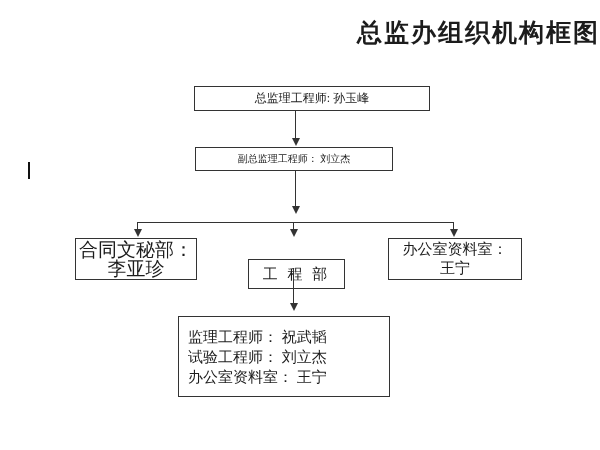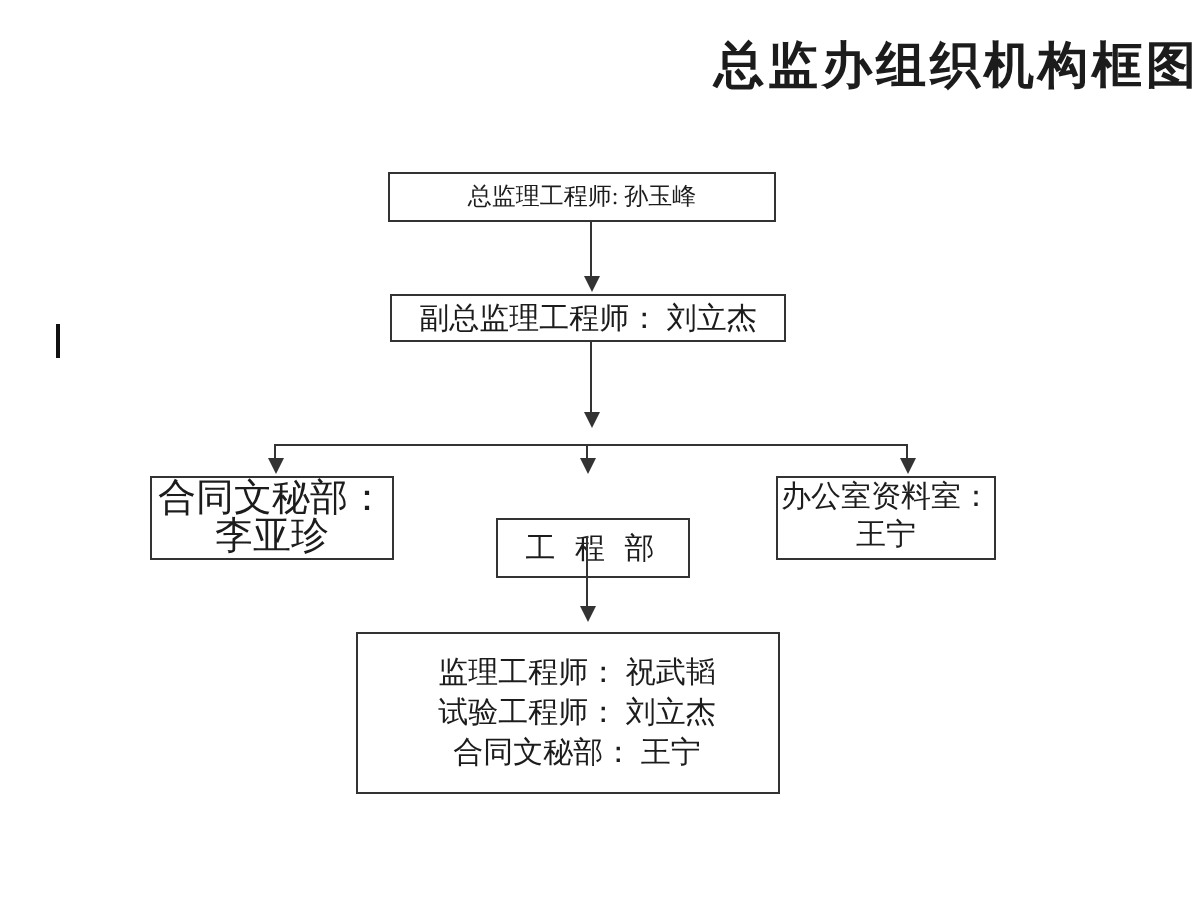--- a/index.html
+++ b/index.html
@@ -37,29 +37,29 @@
     background:#ffffff;
     box-sizing:border-box;
     display:flex;
     flex-direction:column;
     justify-content:center;
     align-items:center;
     text-align:center;
     color:var(--text);
   }
   .box .ln{display:block;}
-  .box1{left:194px;top:86px;width:194px;height:25px;font-size:12px;}
-  .box2{left:195px;top:147px;width:198px;height:24px;font-size:15px;}
+  .box1{left:194px;top:86px;width:236px;height:25px;font-size:12px;}
+  .box2{left:195px;top:147px;width:198px;height:24px;font-size:10px;}
   .box3{left:75px;top:238px;width:122px;height:42px;font-size:19px;line-height:19px;}
   .box4{left:248px;top:238px;width:97px;height:30px;font-size:15px;letter-spacing:3px;margin-top:21px;}
-  .box5{left:388px;top:238px;width:110px;height:42px;font-size:15px;line-height:19px;}
+  .box5{left:388px;top:238px;width:134px;height:42px;font-size:15px;line-height:19px;}
   .box6{
     left:178px;top:316px;width:212px;height:81px;
     font-size:15px;line-height:20px;
-    align-items:center;
+    align-items:flex-start;
     text-align:left;
     padding-left:9px;
   }
   .vline{
     position:absolute;
     width:1px;
     background:var(--line);
   }
   .hline{
     position:absolute;
@@ -127,16 +127,16 @@
     <span class="ln">办公室资料室：</span>
     <span class="ln">王宁</span>
   </div>
 
   <div class="vline" style="left:293px;top:268px;height:36px;"></div>
   <div class="arrowhead" style="left:290px;top:303px;"></div>
 
   <div class="box box6">
     <span class="ln">监理工程师： 祝武韬</span>
     <span class="ln">试验工程师： 刘立杰</span>
-    <span class="ln">合同文秘部： 王宁</span>
+    <span class="ln">办公室资料室： 王宁</span>
   </div>
 
 </div>
 
 </body></html>

